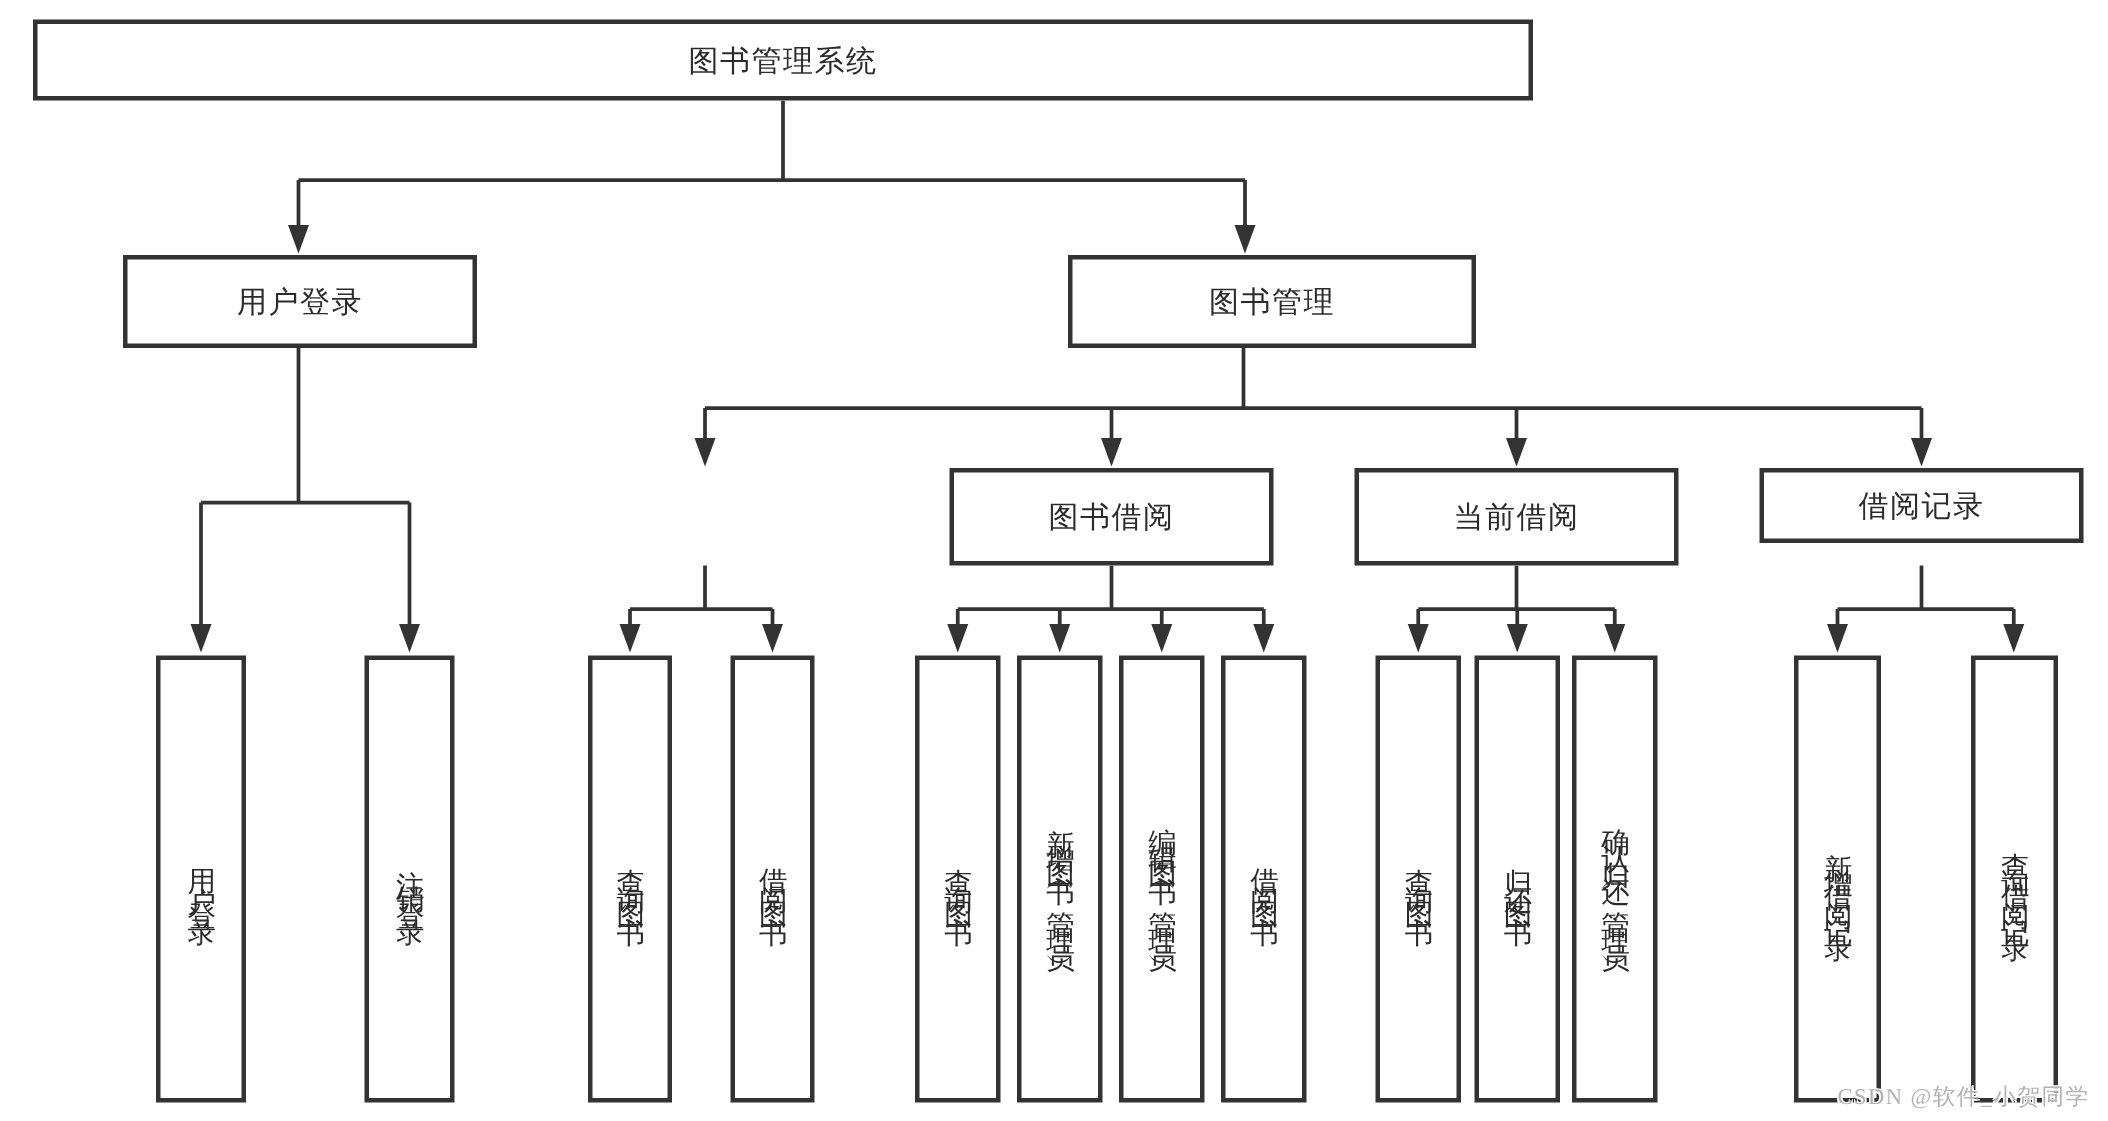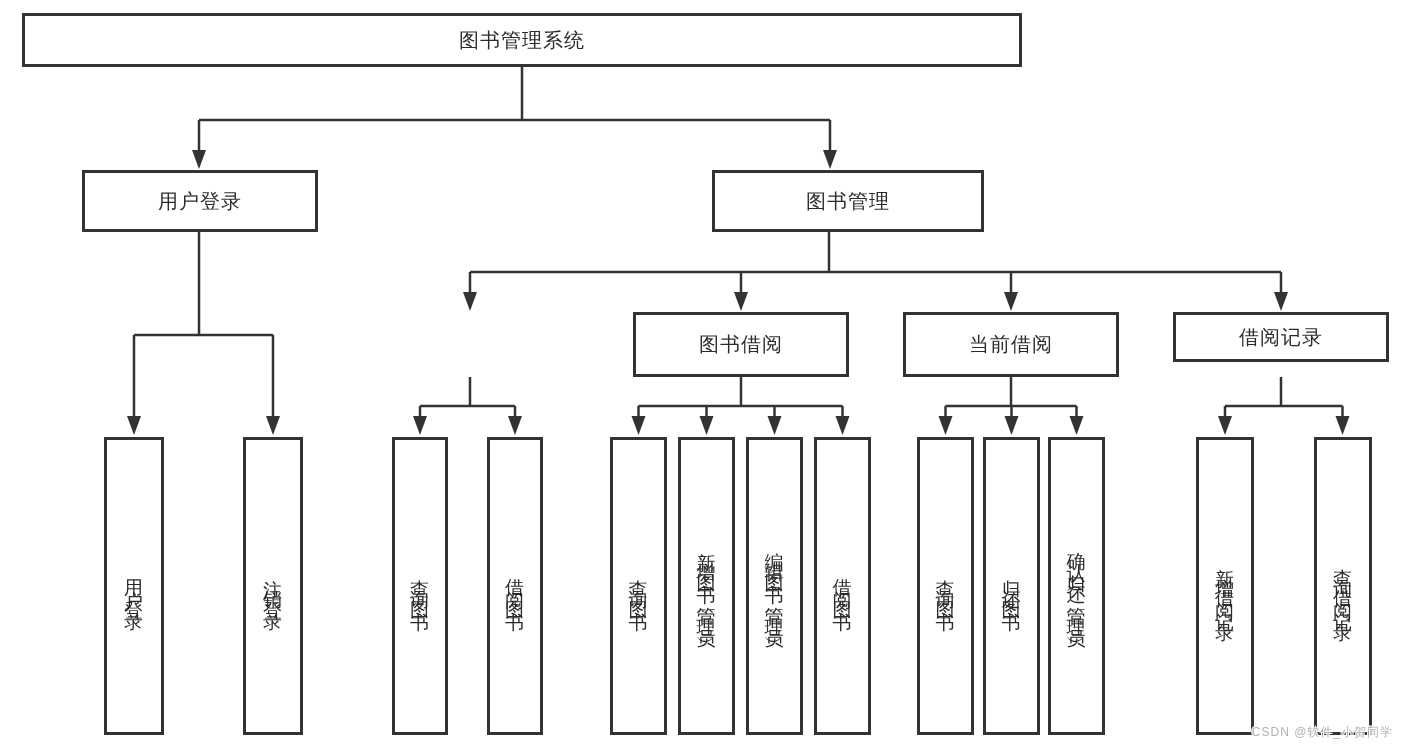--- a/index.html
+++ b/index.html
@@ -7,20 +7,21 @@
     padding: 0;
     background: #ffffff;
     font-family: "Liberation Sans", "DejaVu Sans", sans-serif;
   }
   .stage {
     position: relative;
     width: 1405px;
     height: 747px;
     background: #ffffff;
     overflow: hidden;
+    font-family: Liberation Serif, serif;
   }
   .wires {
     position: absolute;
     left: 0; top: 0;
     width: 1405px; height: 747px;
   }
   .node {
     position: absolute;
     box-sizing: border-box;
     background: #ffffff;
@@ -52,21 +53,21 @@
     font-size: 19px;
     writing-mode: vertical-rl;
     text-orientation: mixed;
     letter-spacing: 11px;
     line-height: 1;
   }
   .watermark {
     position: absolute;
     right: 12px;
     bottom: 6px;
-    font-size: 12px;
+    font-size: 15px;
     letter-spacing: 1px;
     color: #b2b2b2;
     text-shadow: 1px 1px 0 #ffffff, -1px -1px 0 #ffffff, 1px -1px 0 #ffffff, -1px 1px 0 #ffffff;
     z-index: 5;
     margin-top: 42px;
   }
 </style>
 </head>
 <body>
 

